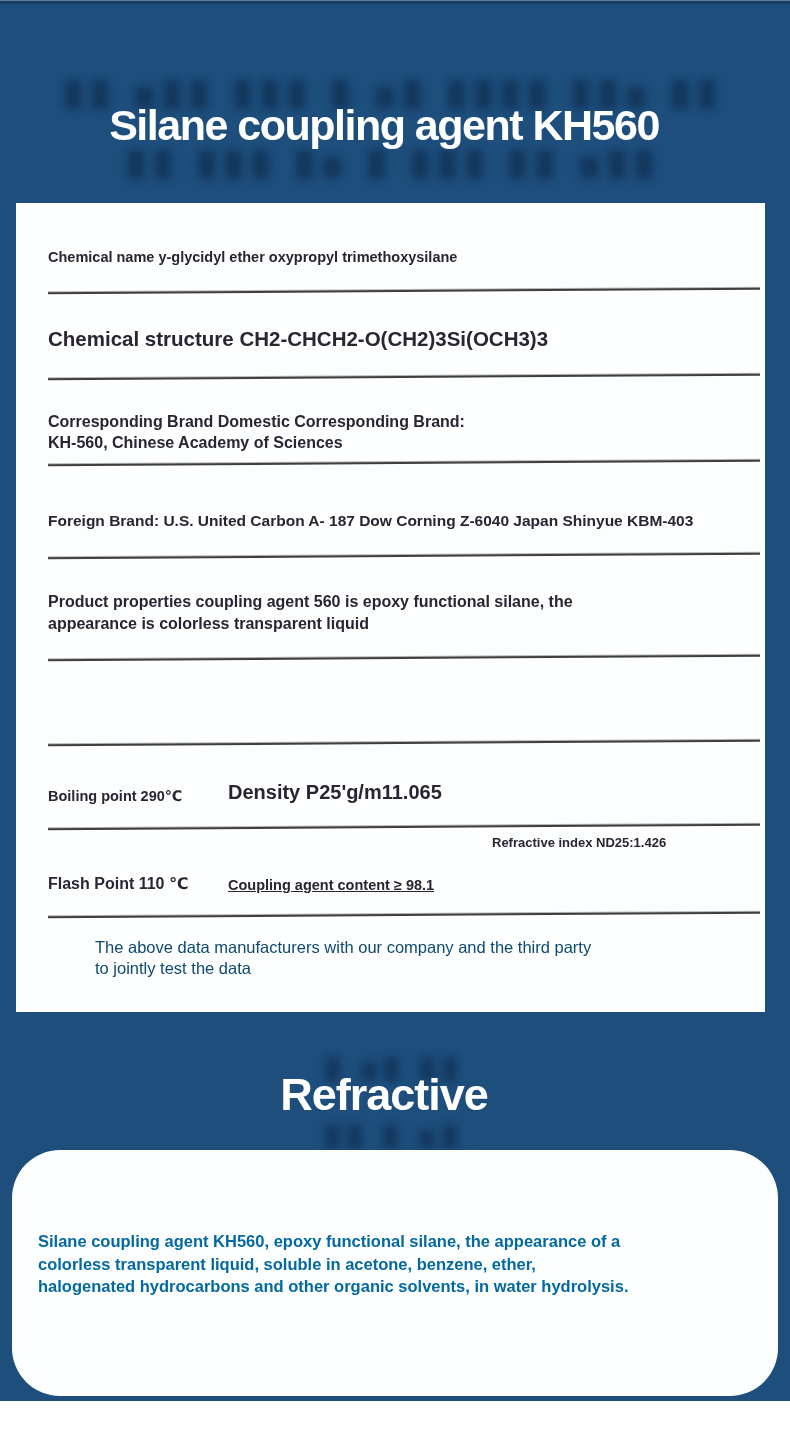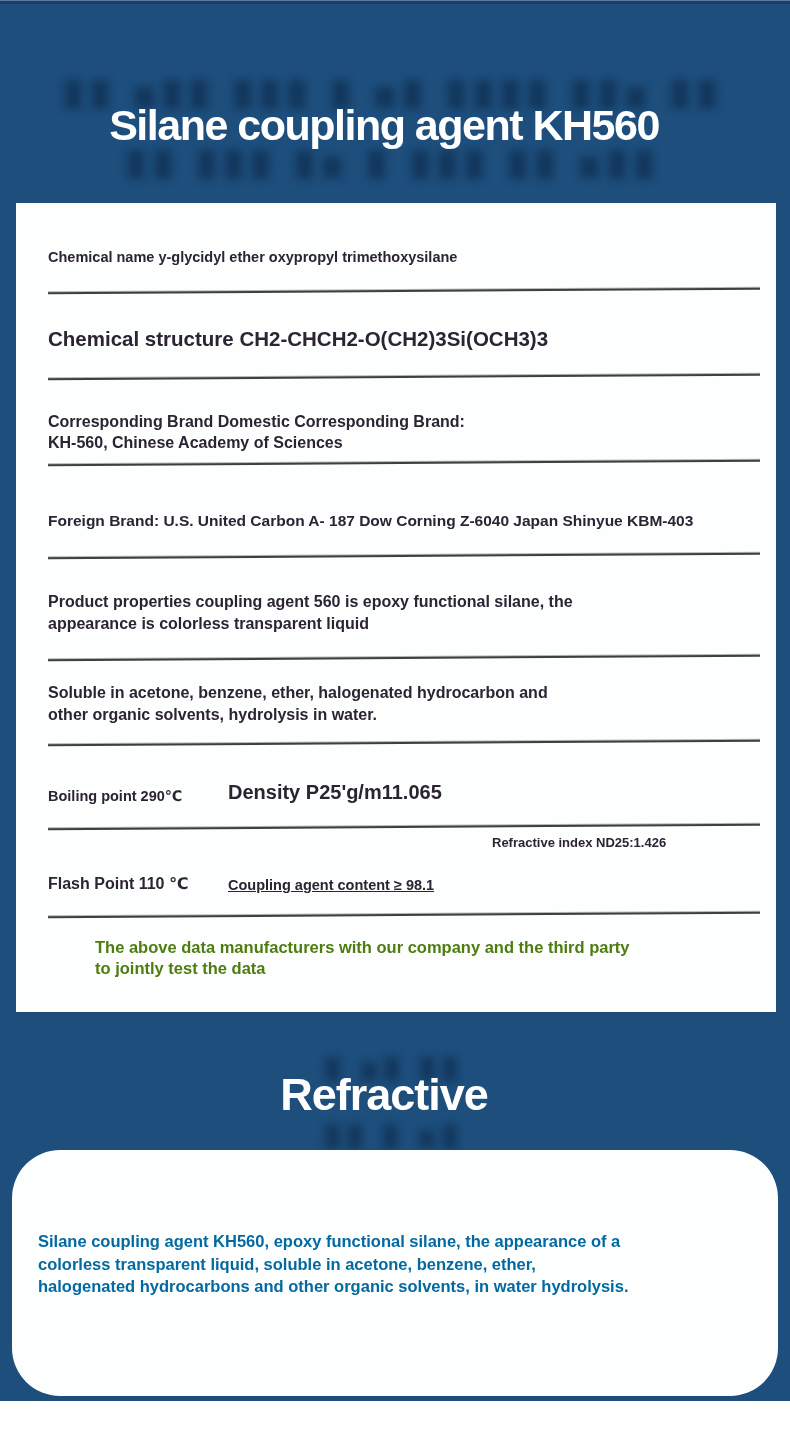--- a/index.html
+++ b/index.html
@@ -23,21 +23,21 @@
     position:absolute;top:101px;left:0;width:768px;text-align:center;z-index:1;
     color:#ffffff;font-size:43px;font-weight:700;letter-spacing:-1.5px;
   }
   .sol-title{
     position:absolute;top:1069px;left:0;width:768px;text-align:center;z-index:1;
     color:#ffffff;font-size:45px;font-weight:700;letter-spacing:-1px;
   }
 
   .spec-card{
     position:absolute;left:16px;top:203px;width:749px;height:809px;
-    background:#fdfefe;z-index:1;padding-left:11px;
+    background:#fdfefe;z-index:1;
   }
   .sol-card{
     position:absolute;left:12px;top:1150px;width:766px;height:246px;
     background:#fdfefe;border-radius:48px;z-index:1;
   }
 
   .row{
     position:absolute;left:32px;right:24px;
     color:#2b2433;font-weight:700;white-space:pre-line;
   }
@@ -58,22 +58,22 @@
   .r6{top:479px;font-size:16px;line-height:22px;}
   .l6{top:539px;}
   .cell{position:absolute;color:#2b2433;font-weight:700;white-space:nowrap;}
   .c-boil{left:32px;top:585px;font-size:14.5px;}
   .c-dens{left:212px;top:578px;font-size:20px;}
   .c-refr{left:476px;top:584px;font-size:13px;margin-top:48px;}
   .l7{top:623px;}
   .c-flash{left:32px;top:671px;font-size:16px;text-align:right;}
   .c-cont{left:212px;top:674px;font-size:14.5px;text-decoration:underline;}
   .l8{top:711px;}
-  .r9{position:absolute;left:79px;top:734px;right:24px;color:#4d7c0f;
-      font-weight:700;font-size:16.5px;line-height:21px;white-space:pre-line;}
+  .r9{position:absolute;left:79px;top:734px;right:24px;color:#0c4a6e;
+      font-weight:400;font-size:16.5px;line-height:21px;white-space:pre-line;}
 
   .sol-body{
     position:absolute;left:26px;top:80px;right:28px;
     color:#0369a1;font-weight:700;font-size:16.5px;line-height:22.5px;
     white-space:pre-line;
   }
 </style>
 </head>
 <body>
 
@@ -96,22 +96,20 @@
 KH-560, Chinese Academy of Sciences</div>
     <div class="rule l3"></div>
 
     <div class="row r4">Foreign Brand: U.S. United Carbon A- 187 Dow Corning Z-6040 Japan Shinyue KBM-403</div>
     <div class="rule l4"></div>
 
     <div class="row r5">Product properties coupling agent 560 is epoxy functional silane, the
 appearance is colorless transparent liquid</div>
     <div class="rule l5"></div>
 
-    <div class="row r6">Soluble in acetone, benzene, ether, halogenated hydrocarbon and
-other organic solvents, hydrolysis in water.</div>
     <div class="rule l6"></div>
 
     <div class="cell c-boil">Boiling point 290℃</div>
     <div class="cell c-dens">Density P25'g/m11.065</div>
     <div class="cell c-refr">Refractive index ND25:1.426</div>
     <div class="rule l7"></div>
 
     <div class="cell c-flash">Flash Point 110 ℃</div>
     <div class="cell c-cont">Coupling agent content ≥ 98.1</div>
     <div class="rule l8"></div>

